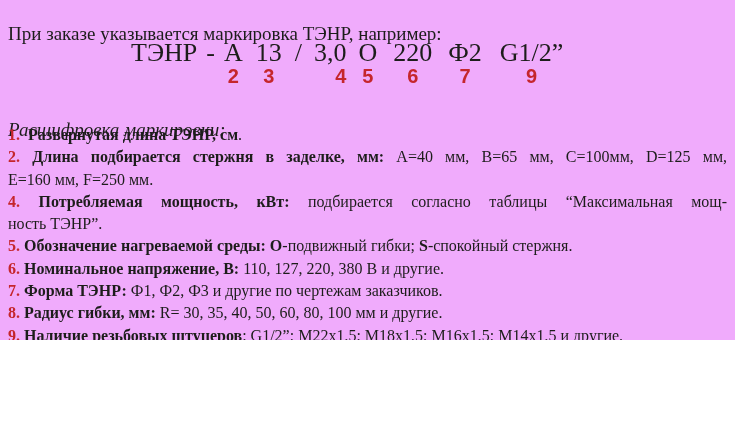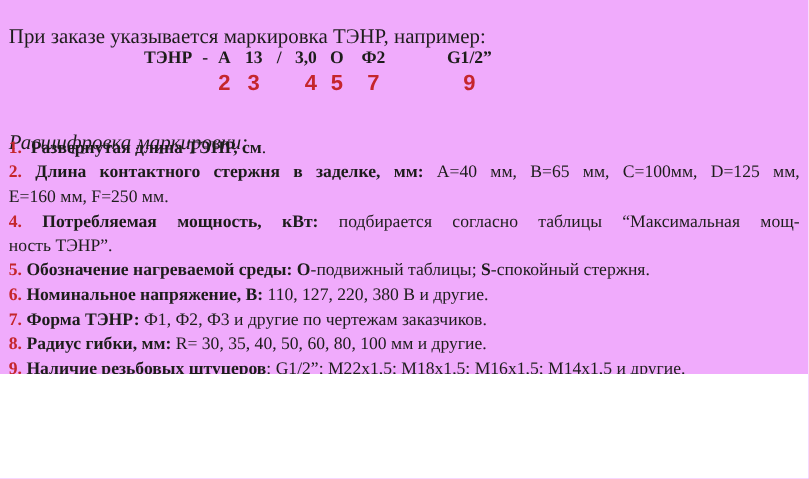--- a/index.html
+++ b/index.html
@@ -41,24 +41,24 @@
   }
   .mark-col:nth-child(1),
   .mark-col:nth-child(2) { margin-right: 9px; }
   .mark-col:nth-child(3),
   .mark-col:nth-child(4) { margin-right: 13px; }
   .mark-col:nth-child(5),
   .mark-col:nth-child(6) { margin-right: 12px; align-items: flex-end; }
   .mark-col:nth-child(9) { margin-right: 18px; }
   .mark-col:nth-child(10),
   .mark-col:nth-child(11) { margin-right: 22px; }
-  .mark-col:last-child { margin-right: 0; margin-left: 40px; }
+  .mark-col:last-child { margin-right: 0; }
   .mark-tok {
-    font-weight: bold;
-    font-size: 16px;
+    font-weight: normal;
+    font-size: 26px;
     line-height: 24px;
     white-space: nowrap;
   }
   .mark-num {
     font-family: "Liberation Sans", sans-serif;
     font-weight: bold;
     font-size: 20px;
     line-height: 20px;
     margin-top: 1px;
     min-height: 20px;
@@ -139,45 +139,49 @@
       </div>
       <div class="mark-col">
         <div class="mark-tok">3,0</div>
         <div class="mark-num" style="color: rgb(197, 38, 44);">4</div>
       </div>
       <div class="mark-col">
         <div class="mark-tok">О</div>
         <div class="mark-num" style="color: rgb(197, 38, 44);">5</div>
       </div>
       <div class="mark-col">
+        <div class="mark-tok">220</div>
+        <div class="mark-num" style="color: rgb(197, 38, 44);">6</div>
+      </div>
+      <div class="mark-col">
         <div class="mark-tok">Ф2</div>
         <div class="mark-num" style="color: rgb(197, 38, 44);">7</div>
       </div>
       <div class="mark-col">
         <div class="mark-tok">G1/2”</div>
         <div class="mark-num" style="color: rgb(197, 38, 44);">9</div>
       </div>
     </div>
 
   <p class="decoding-title">Расшифровка маркировки:</p>
 
   <div class="decoding-list">
       <div class="item">
         <div class="line"><span class="seg-num" style="color: rgb(197, 38, 44);">1.</span><span class="seg-bold">&nbsp; Развернутая длина ТЭНР, см</span><span class="seg-regular">.</span></div>
       </div>
       <div class="item">
-        <div class="line justify"><span class="seg-num" style="color: rgb(197, 38, 44);">2.</span><span class="seg-bold"> Длина контактного стержня в заделке, мм:</span><span class="seg-regular"> А=40 мм, В=65 мм, С=100мм, D=125 мм,</span></div>
+        <div class="line justify"><span class="seg-num" style="color: rgb(197, 38, 44);">2.</span><span class="seg-bold"> Длина подбирается стержня в заделке, мм:</span><span class="seg-regular"> А=40 мм, В=65 мм, С=100мм, D=125 мм,</span></div>
         <div class="line"><span class="seg-regular">Е=160 мм, F=250 мм.</span></div>
       </div>
       <div class="item">
         <div class="line justify"><span class="seg-num" style="color: rgb(197, 38, 44);">4.</span><span class="seg-bold"> Потребляемая мощность, кВт:</span><span class="seg-regular"> подбирается согласно таблицы “Максимальная мощ-</span></div>
         <div class="line"><span class="seg-regular">ность ТЭНР”.</span></div>
       </div>
       <div class="item">
-        <div class="line"><span class="seg-num" style="color: rgb(197, 38, 44);">5.</span><span class="seg-bold"> Обозначение нагреваемой среды: О</span><span class="seg-regular">-подвижный таблицы; </span><span class="seg-bold">S</span><span class="seg-regular">-спокойный стержня.</span></div>
+        <div class="line"><span class="seg-num" style="color: rgb(197, 38, 44);">5.</span><span class="seg-bold"> Обозначение нагреваемой среды: О</span><span class="seg-regular">-подвижный гибки; </span><span class="seg-bold">S</span><span class="seg-regular">-спокойный стержня.</span></div>
       </div>
       <div class="item">
         <div class="line"><span class="seg-num" style="color: rgb(197, 38, 44);">6.</span><span class="seg-bold"> Номинальное напряжение, В:</span><span class="seg-regular"> 110, 127, 220, 380 В и другие.</span></div>
       </div>
       <div class="item">
         <div class="line"><span class="seg-num" style="color: rgb(197, 38, 44);">7.</span><span class="seg-bold"> Форма ТЭНР:</span><span class="seg-regular"> Ф1, Ф2, Ф3 и другие по чертежам заказчиков.</span></div>
       </div>
       <div class="item">
         <div class="line"><span class="seg-num" style="color: rgb(197, 38, 44);">8.</span><span class="seg-bold"> Радиус гибки, мм:</span><span class="seg-regular"> R= 30, 35, 40, 50, 60, 80, 100 мм и другие.</span></div>
       </div>

